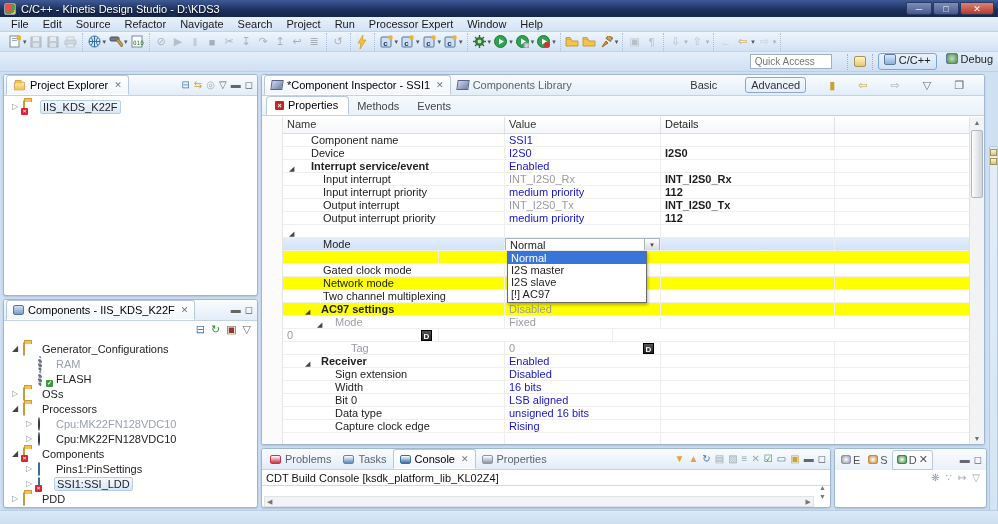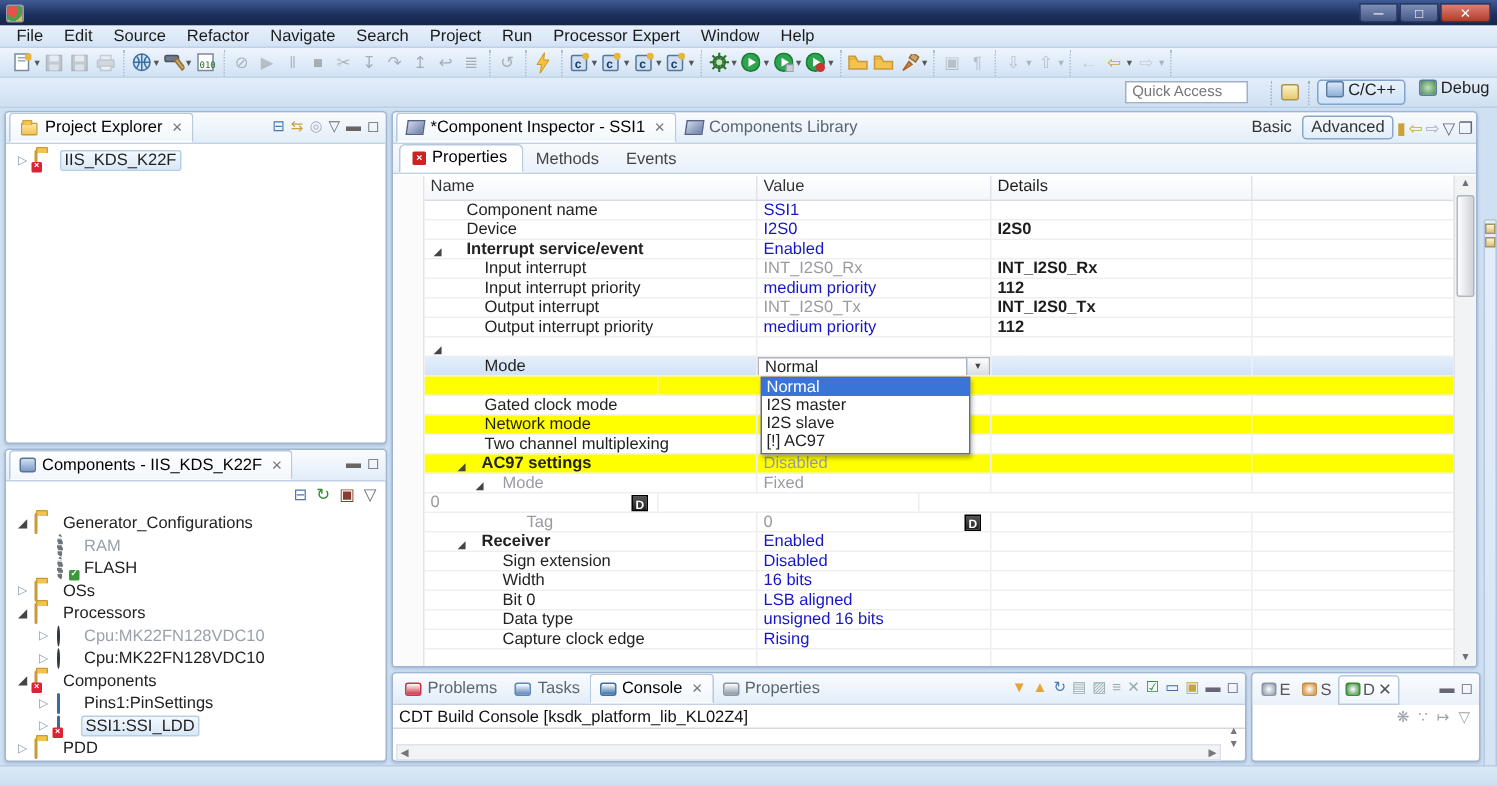--- a/index.html
+++ b/index.html
@@ -56,21 +56,21 @@
   
   .mi-folder { width:13px; height:10px; margin-top:2px; background:linear-gradient(#fde9a8,#f3c24f); border:1px solid #c89a3a; border-radius:1px; position:relative; }
   .mi-folder:before { content:""; position:absolute; left:0; top:-3px; width:6px; height:3px; background:#f3c24f; border:1px solid #c89a3a; border-bottom:none; border-radius:1px 1px 0 0; }
   .mi-gear { width:11px; height:11px; margin:1px; border-radius:50%; background:radial-gradient(circle,#fff 0 20%,#8b949e 21%); border:2px dotted #6b737c; }
   .mi-cpu { width:11px; height:11px; margin:1px; border-radius:50%; background:radial-gradient(circle at 35% 30%,#aab4bf,#3c4754); border:1px solid #2e3640; }
   .mi-chip { width:11px; height:9px; margin:2px 1px; background:linear-gradient(#cfe2f5,#5f8fc0); border:1px solid #3d6globalsa; border:1px solid #3d6a9a; border-radius:1px; }
 
   
   #editor { left:261px; top:2px; width:724px; height:371px; }
   .etab-ic { width:12px; height:10px; background:linear-gradient(135deg,#cdd6e8,#6f7fa8); border:1px solid #55628a; transform:skewX(-8deg); }
-  #insp-controls { margin-left:auto; display:flex; align-items:center; gap:2px; padding-right:2px; }
+  #insp-controls { margin-left:auto; display:flex; align-items:center; gap:23px; padding-right:20px; }
   .mode-lbl { color:#333; padding:1px 5px; }
   .mode-lbl.pressed { background:linear-gradient(#f4f9fe,#e2eefb); border:1px solid #8aa6c8; border-radius:3px; }
   #subtabs { height:20px; background:linear-gradient(#f6fafd,#e9f1fa); border-bottom:1px solid #c2d2e4; display:flex; align-items:flex-end; padding-left:4px; }
   .stab { display:inline-flex; align-items:center; gap:4px; padding:2px 10px 3px 8px; color:#444; border-radius:4px 4px 0 0; }
   .stab.active { background:#fff; border:1px solid #b9c9dc; border-bottom:1px solid #fff; color:#000; }
   .erricon { width:9px; height:9px; background:#cc2222; color:#fff; font-size:7px; line-height:9px; text-align:center; border-radius:1px; font-weight:bold; }
 
   #tablewrap { position:absolute; left:0; top:42px; right:0; bottom:0; background:#fff; }
   #grid { position:absolute; left:20px; top:0; right:15px; bottom:0; overflow:hidden; border-left:1px solid #e4e4e4; }
   #gutter { position:absolute; left:0; top:0; width:20px; bottom:0; background:#fbfbfb; }
@@ -116,20 +116,21 @@
   .rb-ic { width:7px; height:7px; margin:2px auto; background:linear-gradient(#fdf6d8,#d9c27a); border:1px solid #a99455; }
 
   
   #statusbar { position:absolute; left:0; bottom:0; width:998px; height:14px; background:linear-gradient(#dcE9f7,#cbdff2); border-top:1px solid #b9cde5; }
 </style>
 </head>
 <body>
 
 <div id="titlebar">
   <span class="appicon"></span>
+  <span class="title">C/C++ - Kinetis Design Studio - D:\KDS3</span>
   <span id="winbtns">
     <span class="winbtn">─</span>
     <span class="winbtn">□</span>
     <span class="winbtn close">✕</span>
   </span>
 </div>
 
 <div id="menubar">
     <span class="menu-item">File</span>
     <span class="menu-item">Edit</span>

